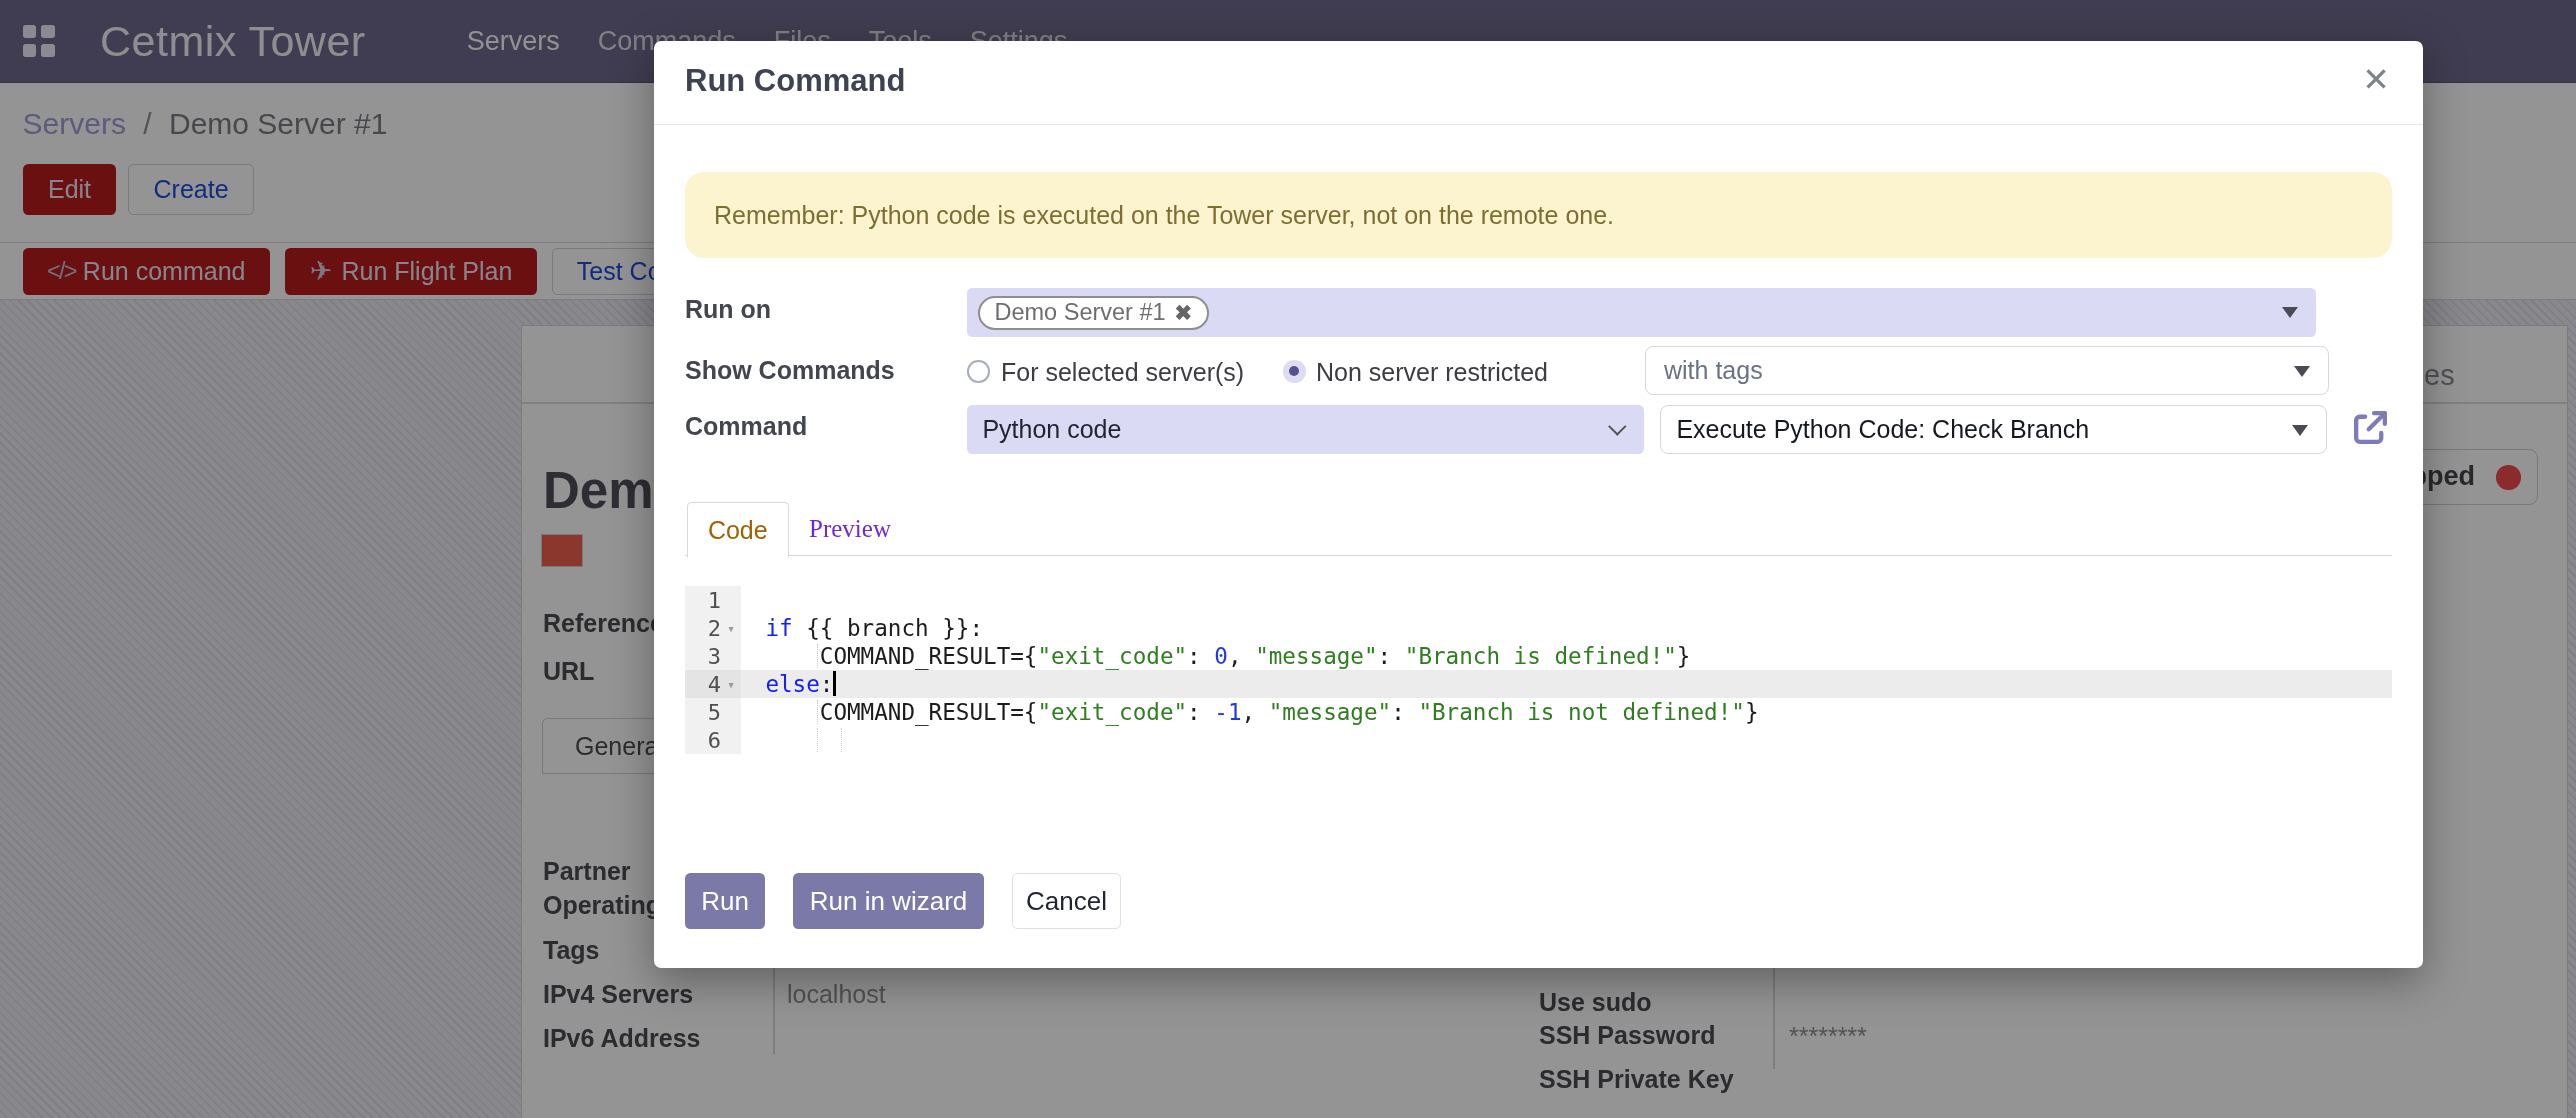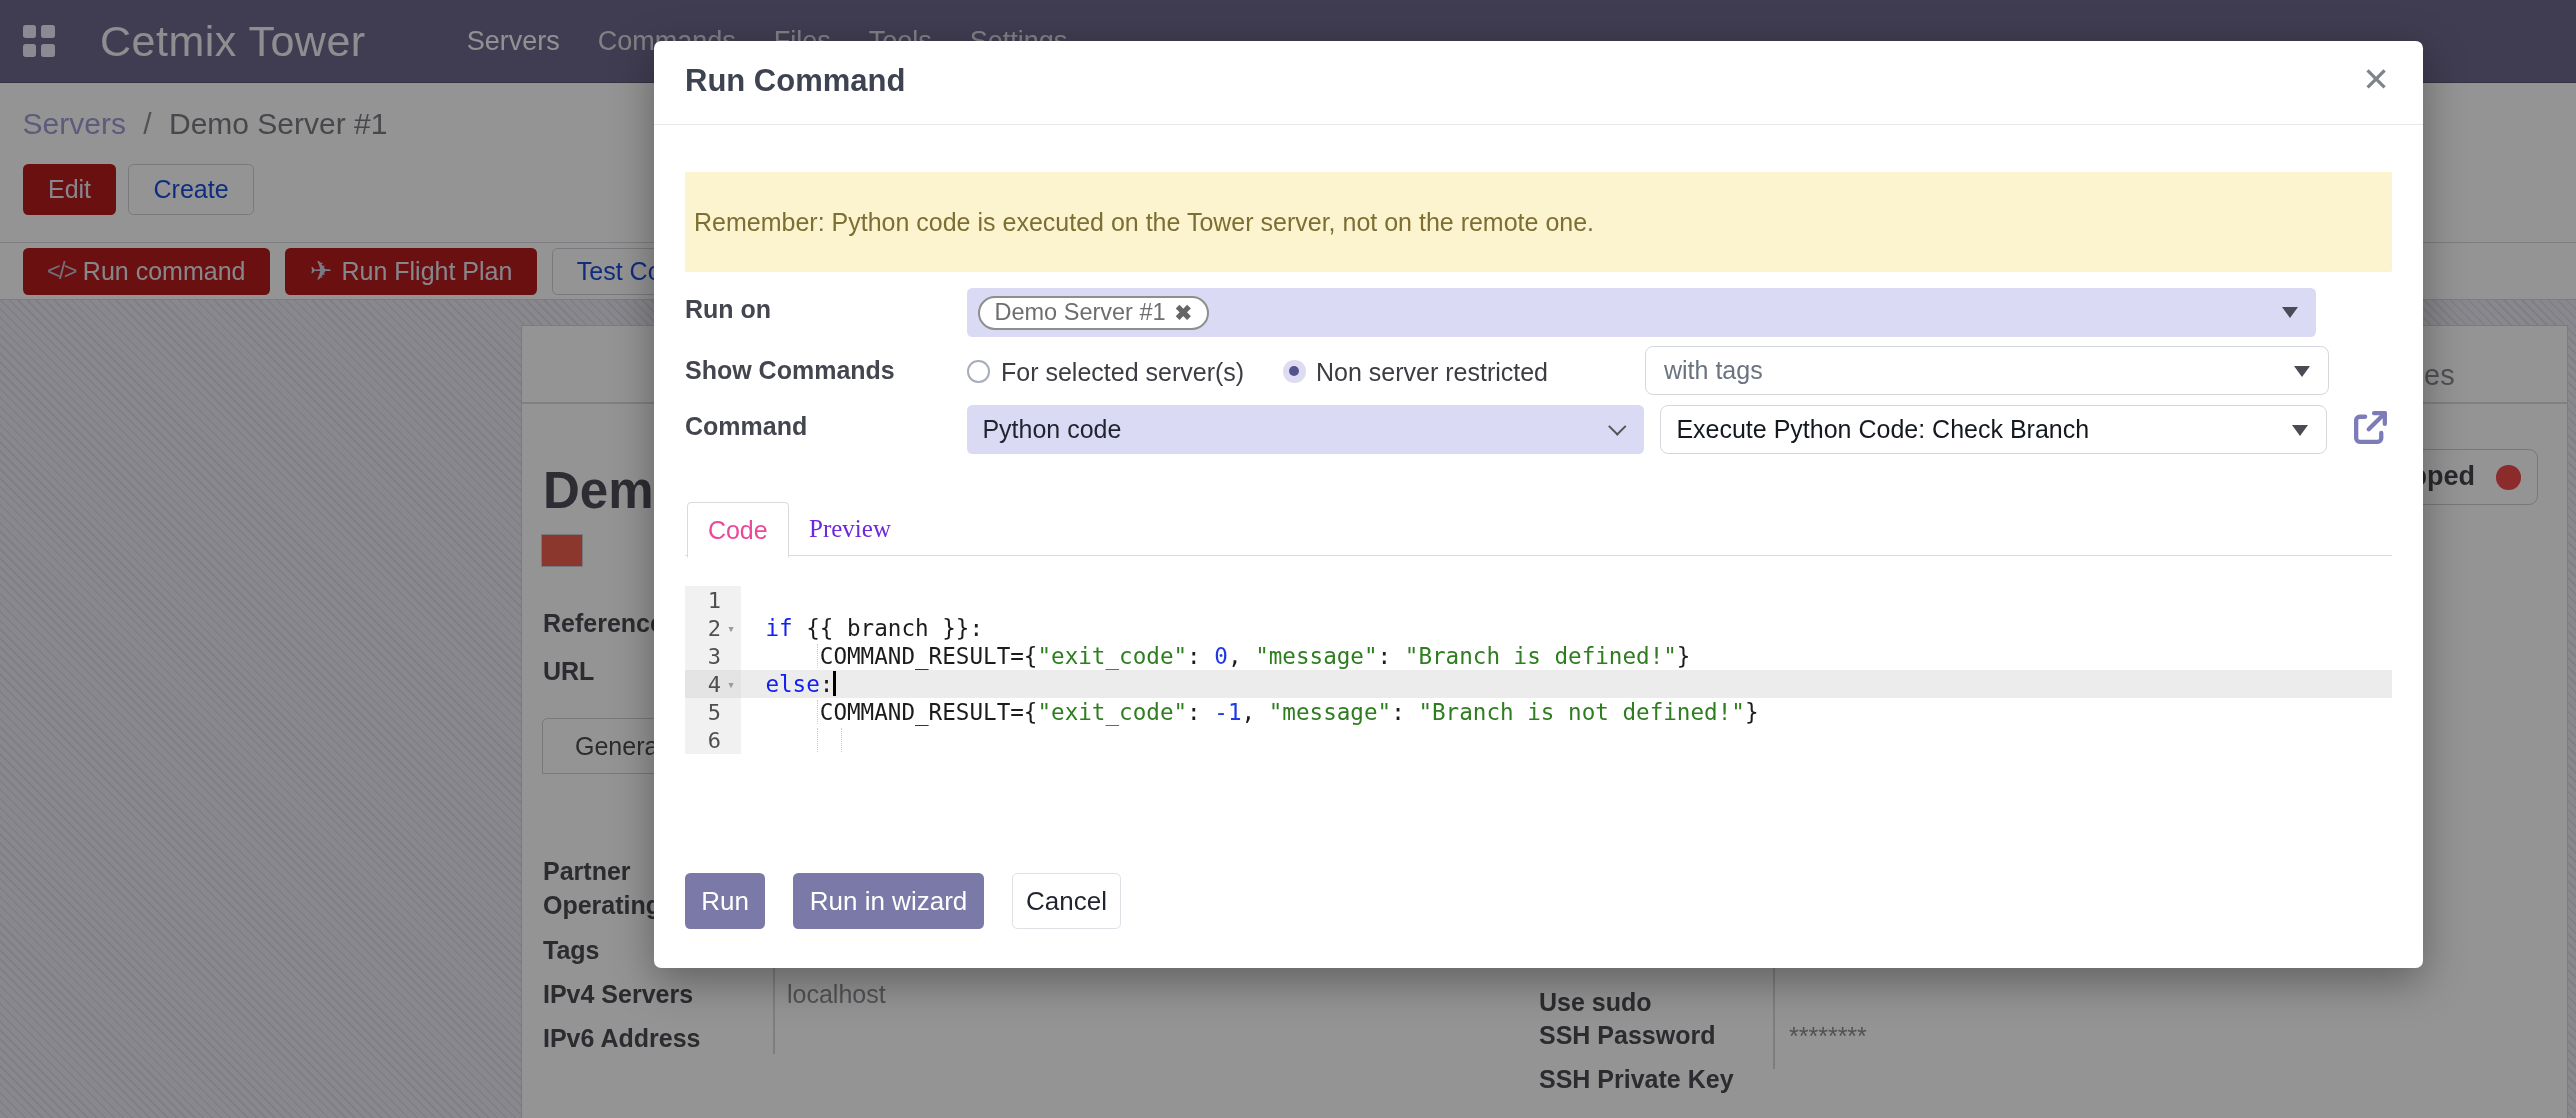--- a/index.html
+++ b/index.html
@@ -59,22 +59,22 @@
 
   
   .overlay{position:absolute;inset:0;background:rgba(0,0,0,.42);z-index:10;}
 
   
   .modal{position:absolute;left:654px;top:41px;width:1769px;height:927px;background:#fff;
          border-radius:7.2px;z-index:20;box-shadow:0 12.6px 43px rgba(0,0,0,.35);}
   .modal-header{position:absolute;left:0;top:0;right:0;height:84px;border-bottom:1.8px solid #e5e8eb;}
   .modal-title{position:absolute;left:31px;top:22px;font-size:31px;font-weight:bold;color:#3d4350;margin:0;}
   .modal-close{position:absolute;right:33px;top:22px;font-size:33px;color:#7f848c;cursor:pointer;line-height:1;}
-  .alert{position:absolute;left:31px;right:31px;top:131px;height:100px;background:#fcf3cf;border-radius:2px;
-         display:flex;align-items:center;padding-left:9px;font-size:25px;color:#7c6f34;}
+  .alert{position:absolute;left:31px;right:31px;top:131px;height:86px;background:#fcf3cf;border-radius:19px;
+         display:flex;align-items:center;padding-left:29px;font-size:25px;color:#7c6f34;}
   .mlabel{position:absolute;left:31px;font-size:25px;font-weight:bold;color:#43464e;white-space:nowrap;}
   .sel{position:absolute;height:49px;display:flex;align-items:center;cursor:pointer;}
   .sel-lav{background:#dbdaf4;border-radius:5.4px;}
   .sel-white{background:#fff;border:1.8px solid #d4d7db;border-radius:8.1px;}
   .caret{width:0;height:0;border-left:8.1px solid transparent;border-right:8.1px solid transparent;
          border-top:11px solid #4b4b55;position:absolute;right:18px;top:19px;}
   .chevron{position:absolute;right:20px;top:15.4px;width:12.6px;height:12.6px;border-right:2.7px solid #555;
            border-bottom:2.7px solid #555;transform:rotate(45deg);}
   .tag-pill{display:inline-flex;align-items:center;margin-left:11px;height:34px;padding:0 14.5px;
             background:#fff;border:2.7px solid #8e8e8e;border-radius:17px;font-size:23.5px;color:#6e6e6e;}
@@ -85,21 +85,21 @@
   .radio-on::after{content:"";position:absolute;left:6.3px;top:6.3px;width:10px;height:10px;border-radius:50%;background:#55538e;}
   .rlabel{position:absolute;font-size:25px;color:#3c3c42;white-space:nowrap;cursor:pointer;}
   .placeholder-text{color:#6b7280;font-size:25px;padding-left:18px;}
   .value-text{color:#1f2430;font-size:25px;padding-left:15.4px;}
   .ext-link{position:absolute;left:1695px;top:365px;width:43px;height:43px;cursor:pointer;}
 
   .tabs-row{position:absolute;left:31px;right:31px;top:461px;height:54px;border-bottom:1.8px solid #d9d9de;}
   .tab{position:absolute;top:0;height:54px;display:flex;align-items:center;justify-content:center;
        font-size:25px;cursor:pointer;}
   .tab-active{left:1.8px;width:102px;background:#fff;border:1.8px solid #d9d9de;border-bottom:1.8px solid #fff;
-              border-radius:4.5px 4.5px 0 0;color:#ec4899;top:0;height:56px;}
+              border-radius:4.5px 4.5px 0 0;color:#a16207;top:0;height:56px;}
   .tab-plain{left:102px;width:126px;color:#6d28d9;font-family:Liberation Serif, serif;}
 
   .editor{position:absolute;left:31px;top:545px;width:1707px;display:flex;background:#fff;}
   .gutter{width:56px;background:#f1f1f1;flex:none;}
   .gutter-cell{height:28px;display:flex;align-items:center;font-family:"DejaVu Sans Mono",monospace;
                font-size:22px;color:#4f4f4f;cursor:pointer;}
   .gutter-cell.active{background:#e4e4e4;}
   .g-num{flex:1;text-align:right;}
   .g-fold{width:20px;font-size:13.5px;color:#9a9a9a;text-align:center;}
   .code-col{flex:1;position:relative;}

